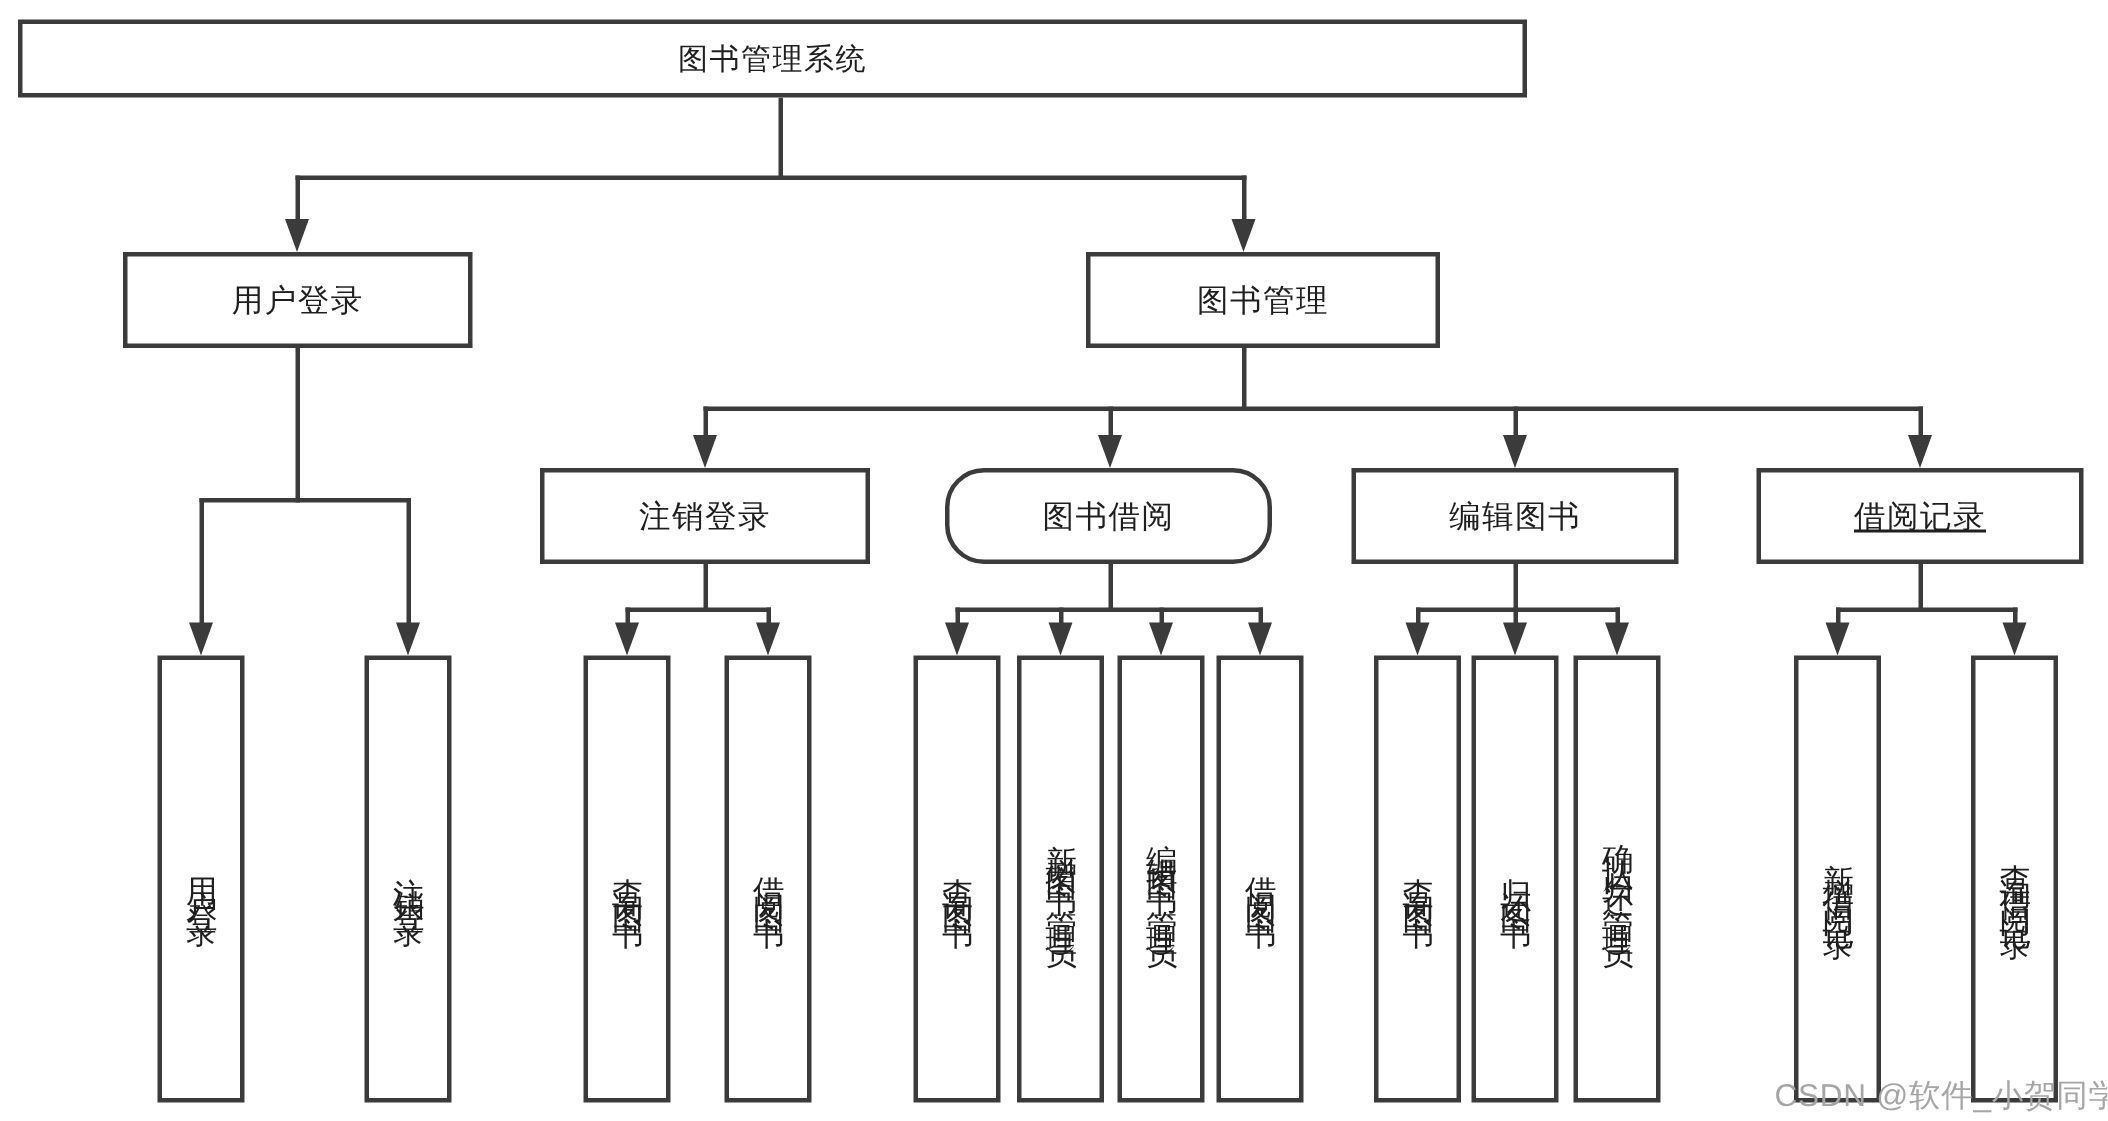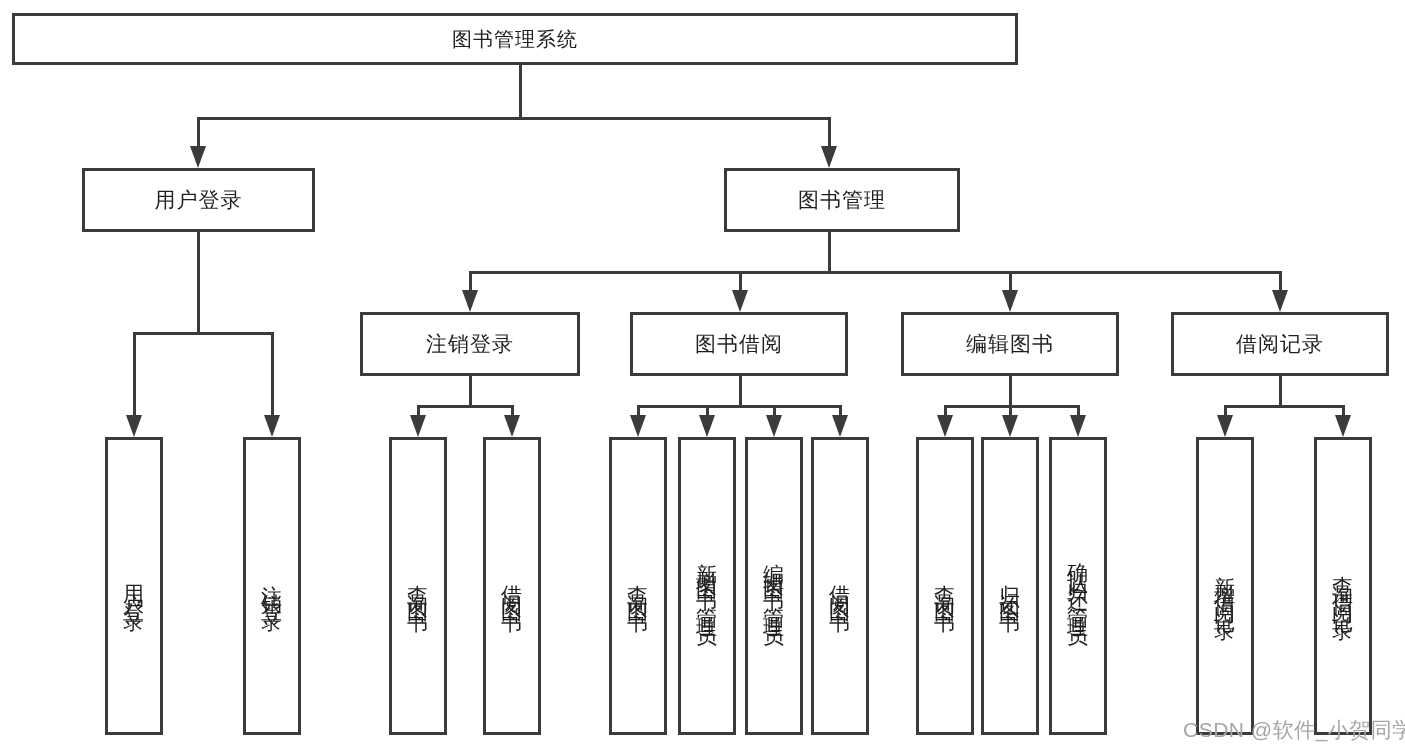--- a/index.html
+++ b/index.html
@@ -107,27 +107,27 @@
   <div class="line" style="left:739px; top:271px; width:3px; height:20px;"></div>
   <div class="ahead" style="left:732px; top:290px;"></div>
   <div class="line" style="left:1009px; top:271px; width:3px; height:20px;"></div>
   <div class="ahead" style="left:1002px; top:290px;"></div>
   <div class="line" style="left:1279px; top:271px; width:3px; height:20px;"></div>
   <div class="ahead" style="left:1272px; top:290px;"></div>
 
   <div class="box" style="left:360px; top:312px; width:220px; height:64px;">
     <span>注销登录</span>
   </div>
-  <div class="box" style="left:630px; top:312px; width:218px; height:64px;">
+  <div class="box" style="left:630px; top:312px; width:218px; height:64px;border-radius:26px;">
     <span>图书借阅</span>
   </div>
   <div class="box" style="left:901px; top:312px; width:218px; height:64px;">
     <span>编辑图书</span>
   </div>
-  <div class="box" style="left:1171px; top:312px; width:218px; height:64px;">
+  <div class="box" style="left:1171px; top:312px; width:218px; height:64px;text-decoration:underline;">
     <span>借阅记录</span>
   </div>
 
   <div class="line" style="left:469px; top:376px; width:3px; height:31px;"></div>
   <div class="line" style="left:417px; top:405px; width:97px; height:3px;"></div>
   <div class="line" style="left:417px; top:405px; width:3px; height:12px;"></div>
   <div class="ahead" style="left:410px; top:415px;"></div>
   <div class="line" style="left:511px; top:405px; width:3px; height:12px;"></div>
   <div class="ahead" style="left:504px; top:415px;"></div>
 

